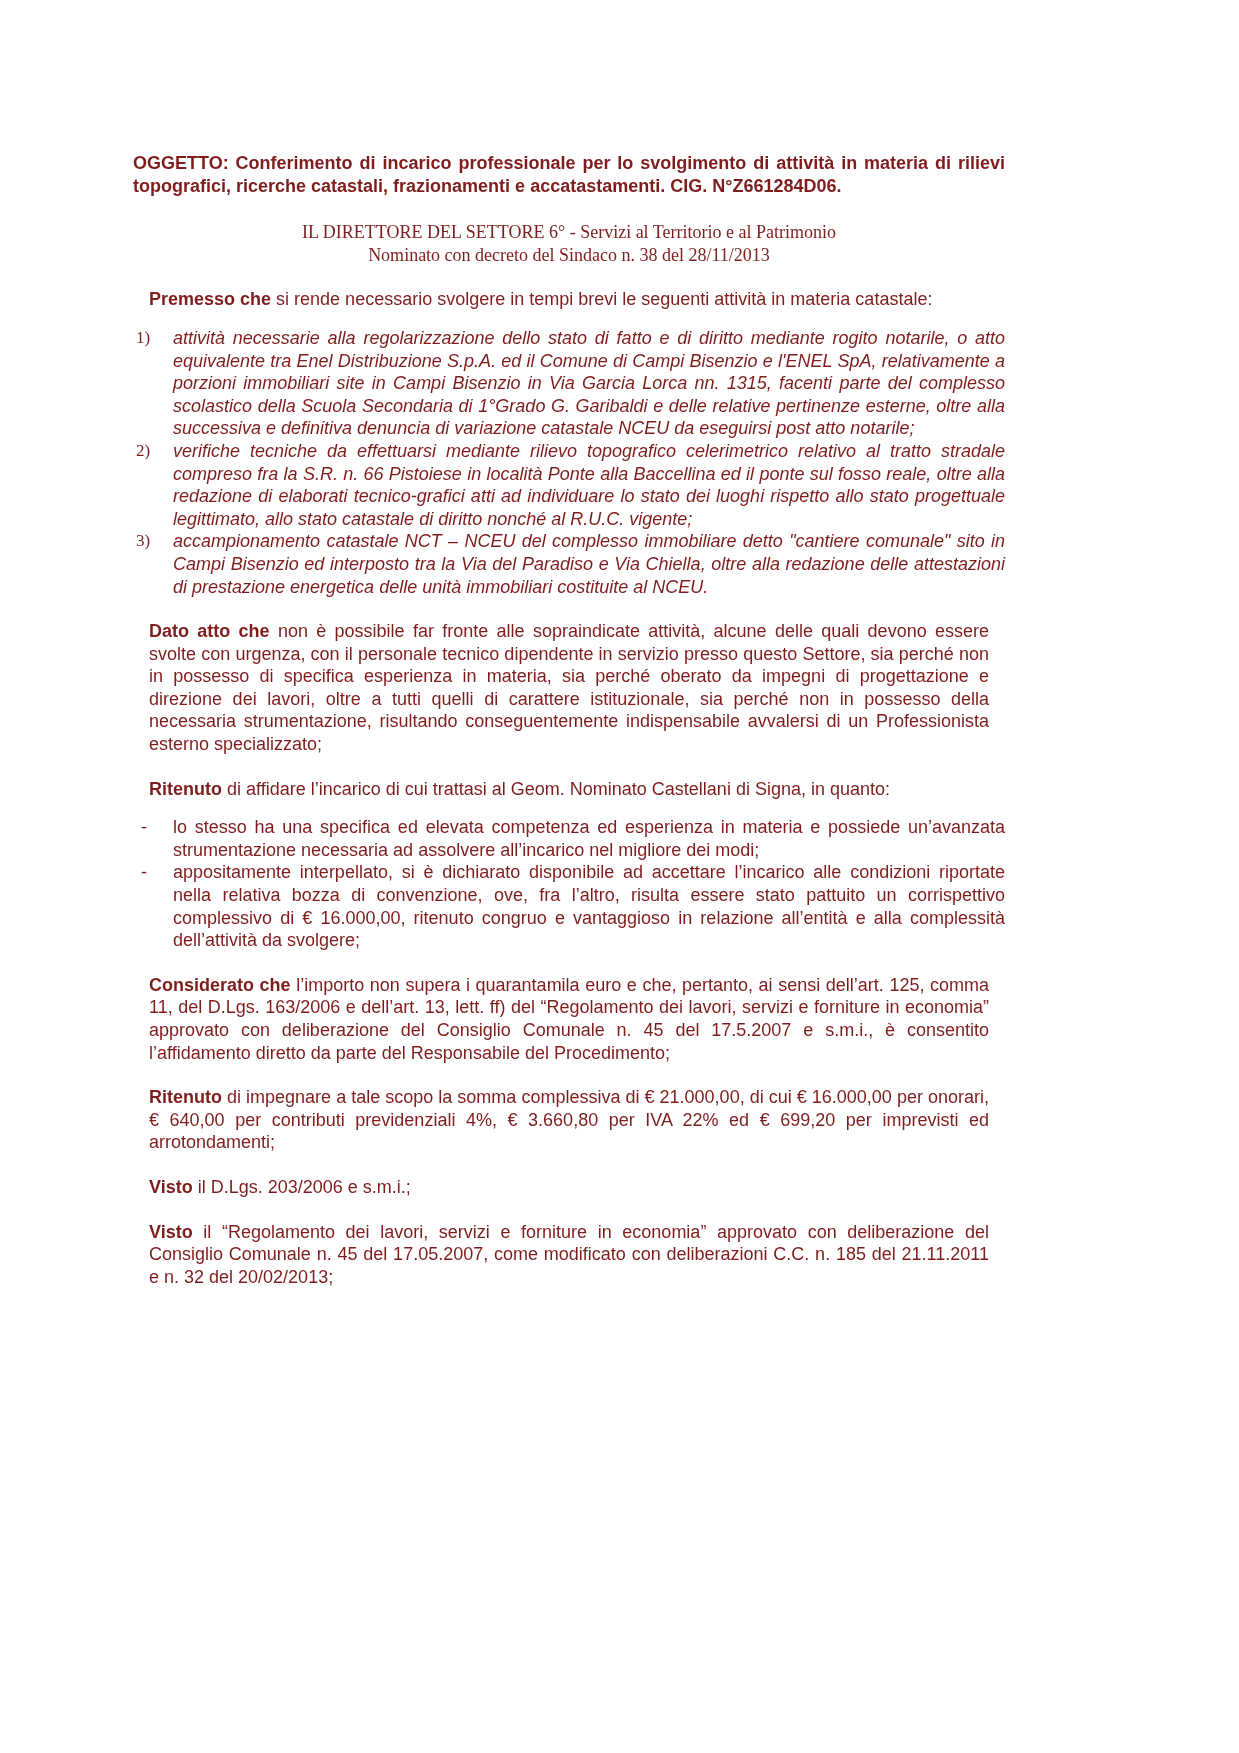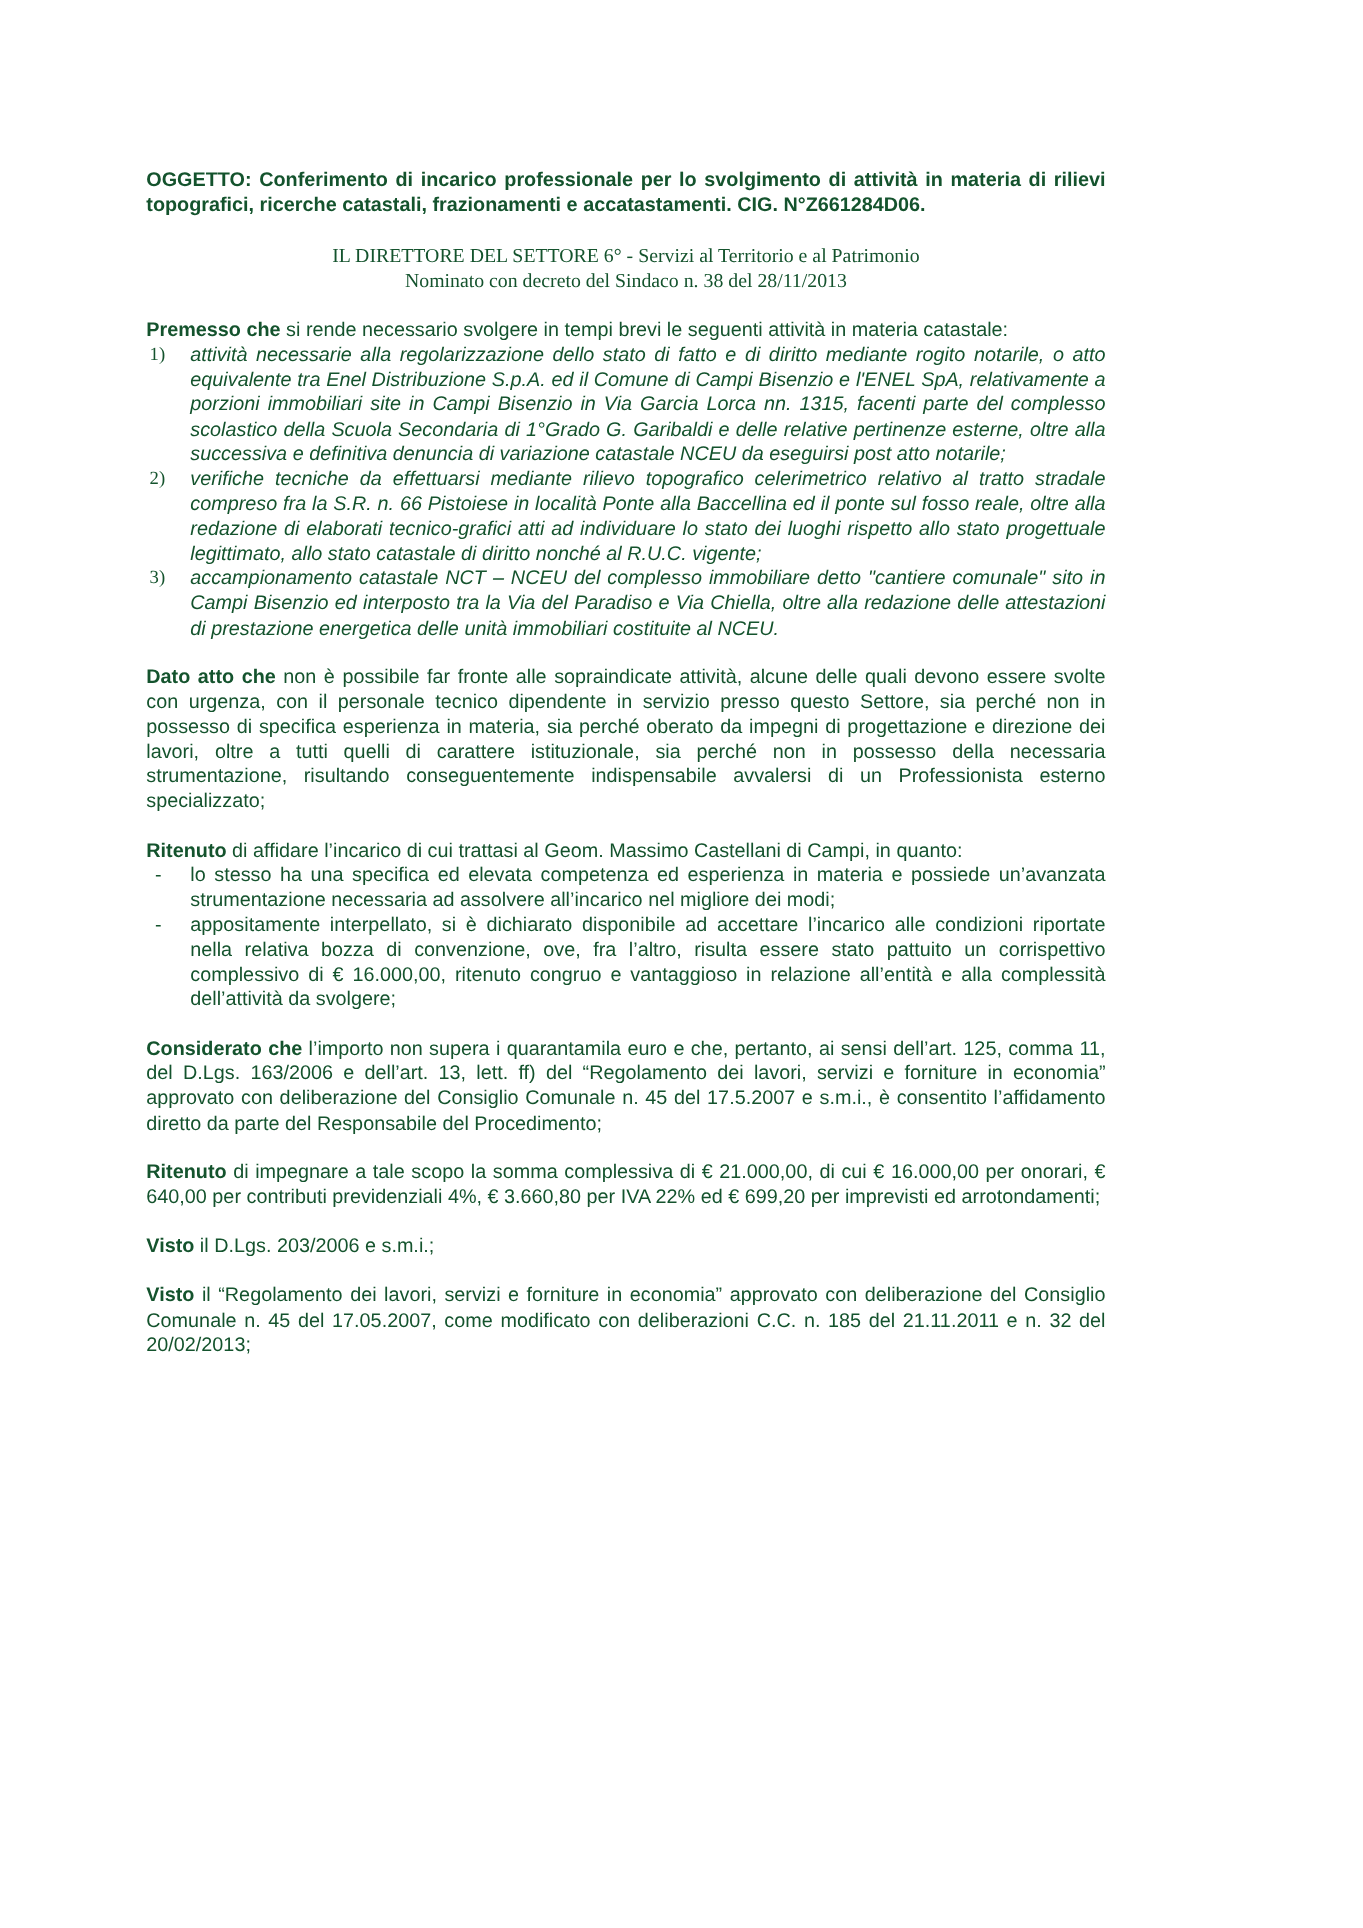--- a/index.html
+++ b/index.html
@@ -1,25 +1,25 @@
 <!DOCTYPE html>
 <html><head>
 <meta charset="utf-8">
 <style>
   html, body { margin: 0; padding: 0; background: #ffffff; }
   body { width: 1239px; height: 1753px; position: relative; overflow: hidden; }
   .page {
     position: absolute; left: 133px; top: 152px; width: 872px;
     font-family: "Liberation Sans", sans-serif; font-size: 18px; line-height: 22.6px;
-    color: #14532d;
+    color: #7f1d1d;
   }
   .subject { font-weight: bold; margin: 0; }
   .header-block { text-align: center; margin-top: 24px; }
   .header-block div { line-height: 22.6px; font-family: Liberation Serif, serif; }
-  p { margin: 0; text-align: justify; }
+  p { margin: 16px; text-align: justify; }
   .section { margin-top: 22px; }
   .lead { font-weight: bold; }
   ol.items { list-style: none; margin: 0; padding: 0; }
   ol.items li { position: relative; padding-left: 40px; font-style: italic; text-align: justify; }
   ol.items li .num { position: absolute; left: 3px; top: 0; font-style: normal; font-family: "Liberation Serif", serif; font-size: 17px; }
   ul.dashes { list-style: none; margin: 0; padding: 0; }
   ul.dashes li { position: relative; padding-left: 40px; text-align: justify; }
   ul.dashes li .dash { position: absolute; left: 8px; top: 0; }
 </style>
 </head>
@@ -41,21 +41,21 @@
       <li><span class="num">2)</span><span>verifiche tecniche da effettuarsi mediante rilievo topografico celerimetrico relativo al tratto stradale compreso fra la S.R. n. 66 Pistoiese in località Ponte alla Baccellina ed il ponte sul fosso reale, oltre alla redazione di elaborati tecnico-grafici atti ad individuare lo stato dei luoghi rispetto allo stato progettuale legittimato, allo stato catastale di diritto nonché al R.U.C. vigente;</span></li>
       <li><span class="num">3)</span><span>accampionamento catastale NCT – NCEU del complesso immobiliare detto "cantiere comunale" sito in Campi Bisenzio ed interposto tra la Via del Paradiso e Via Chiella, oltre alla redazione delle attestazioni di  prestazione energetica delle unità immobiliari costituite al NCEU.</span></li>
     </ol>
   </div>
 
   <div class="section">
     <p><span class="lead">Dato atto che</span><span> non è possibile far fronte alle sopraindicate attività, alcune delle quali devono essere svolte con urgenza, con il personale tecnico dipendente in servizio presso questo Settore, sia perché non in possesso di specifica esperienza in materia, sia perché oberato da impegni di progettazione e direzione dei lavori, oltre a tutti quelli di carattere istituzionale, sia perché non in possesso della necessaria strumentazione, risultando conseguentemente indispensabile avvalersi di un Professionista esterno specializzato;</span></p>
   </div>
 
   <div class="section">
-    <p><span class="lead">Ritenuto</span><span> di affidare l’incarico di cui trattasi al Geom. Massimo Castellani di Campi, in quanto:</span></p>
+    <p><span class="lead">Ritenuto</span><span> di affidare l’incarico di cui trattasi al Geom. Nominato Castellani di Signa, in quanto:</span></p>
     <ul class="dashes">
       <li><span class="dash">-</span><span>lo stesso ha una specifica ed elevata competenza ed esperienza in materia e possiede un’avanzata strumentazione necessaria ad assolvere all’incarico nel migliore dei modi;</span></li>
       <li><span class="dash">-</span><span>appositamente interpellato, si è dichiarato disponibile ad accettare l’incarico alle condizioni riportate nella relativa bozza di convenzione, ove, fra l’altro, risulta essere stato pattuito un corrispettivo complessivo di € 16.000,00, ritenuto congruo e vantaggioso in relazione all’entità e alla complessità dell’attività da svolgere;</span></li>
     </ul>
   </div>
 
   <div class="section">
     <p><span class="lead">Considerato che</span><span> l’importo non supera i quarantamila euro e che, pertanto, ai sensi dell’art. 125, comma 11, del D.Lgs. 163/2006 e dell’art. 13, lett. ff) del “Regolamento dei lavori, servizi e forniture in economia” approvato con deliberazione del Consiglio Comunale n. 45 del 17.5.2007 e s.m.i., è consentito l’affidamento diretto da parte del Responsabile del Procedimento;</span></p>
   </div>
 

